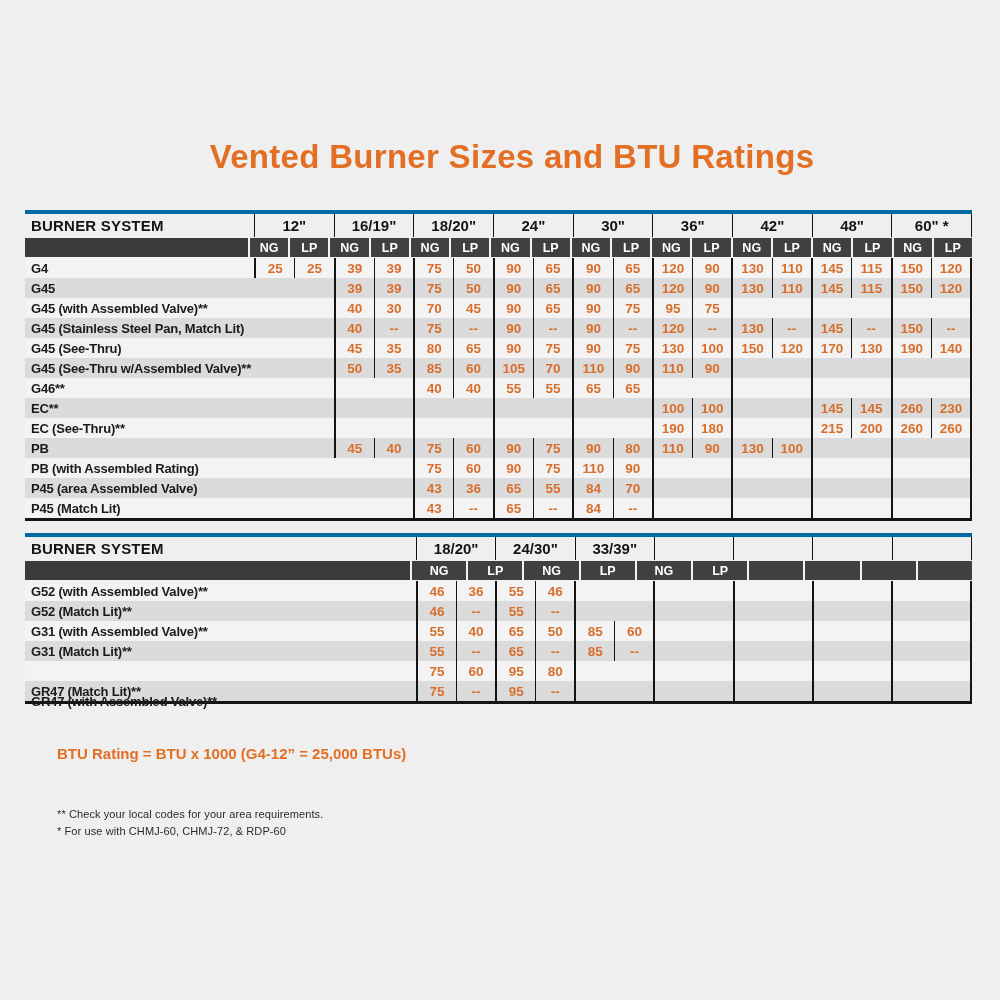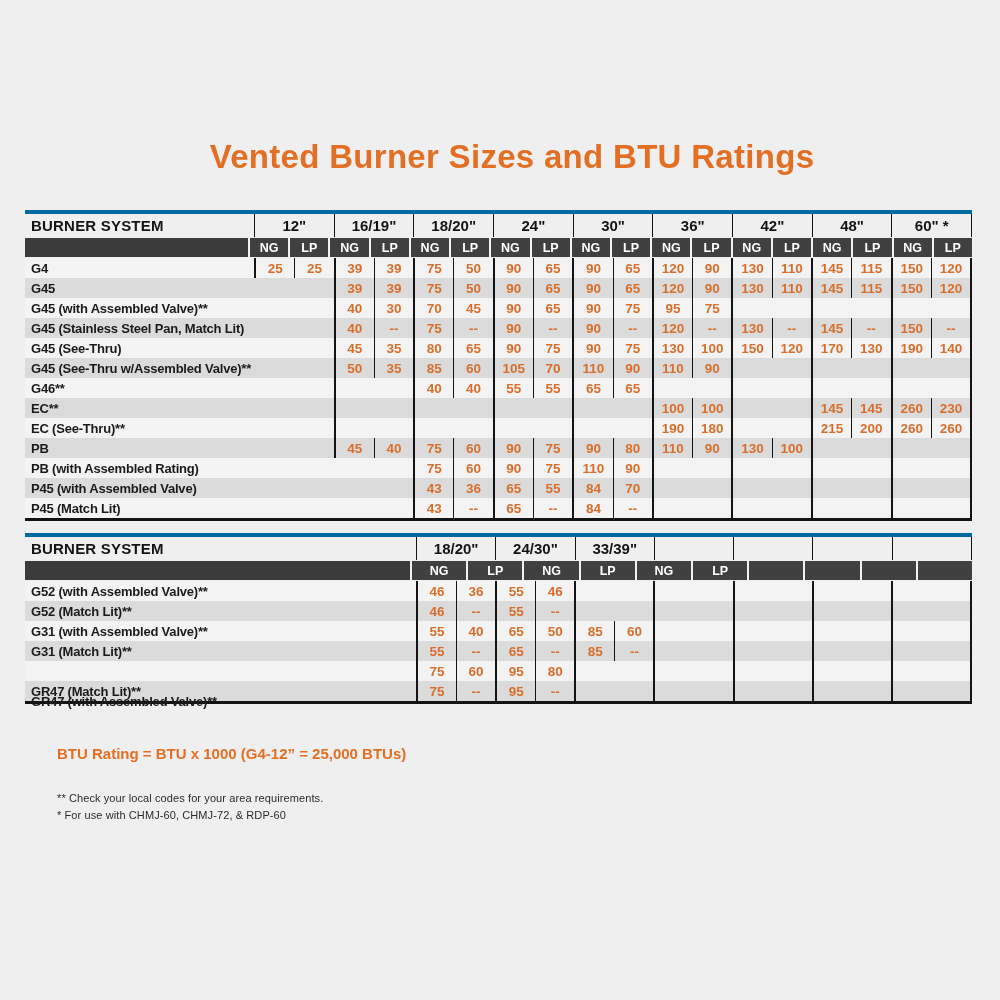--- a/index.html
+++ b/index.html
@@ -41,21 +41,21 @@
   }
   .grp{flex:1;display:flex;border-left:2px solid transparent;}
   .grp.bl{border-left-color:#141414;}
   .grp.br{border-right:2px solid #141414;}
   .half{
     flex:1;display:flex;align-items:center;justify-content:center;
     font-size:13.5px;font-weight:bold;color:#D86E2C;
   }
   .half.div{border-right:1.5px solid #141414;}
   .footer{position:absolute;left:57px;top:745px;}
-  .rating{font-size:15px;font-weight:bold;color:#E36F24;margin-bottom:30px;}
+  .rating{font-size:15px;font-weight:bold;color:#E36F24;margin-bottom:46px;}
   .fn{font-size:11px;color:#2B2B2B;margin-bottom:5px;letter-spacing:0.1px;}
 </style>
 </head>
 <body>
 
 <div class="page">
   <div class="title">Vented Burner Sizes and BTU Ratings</div>
   <div class="tbl" id="table1">
       <div class="t-head">
         <div class="t-name-h" style="width: 223px;">BURNER SYSTEM</div>
@@ -513,21 +513,21 @@
         <div class="grp bl">
           <div class="half"></div>
           <div class="half"></div>
         </div>
         <div class="grp bl br">
           <div class="half"></div>
           <div class="half"></div>
         </div>
       </div>
       <div class="t-row odd">
-        <div class="t-name" style="width: 223px;">P45 (with Assembled Valve)</div>
+        <div class="t-name" style="width: 223px;">P45 (area Assembled Valve)</div>
         <div class="grp">
           <div class="half"></div>
           <div class="half"></div>
         </div>
         <div class="grp">
           <div class="half"></div>
           <div class="half"></div>
         </div>
         <div class="grp bl">
           <div class="half div">43</div>

